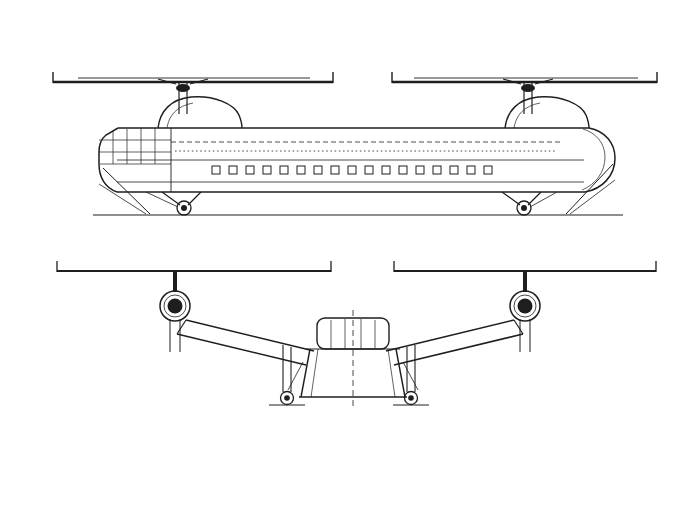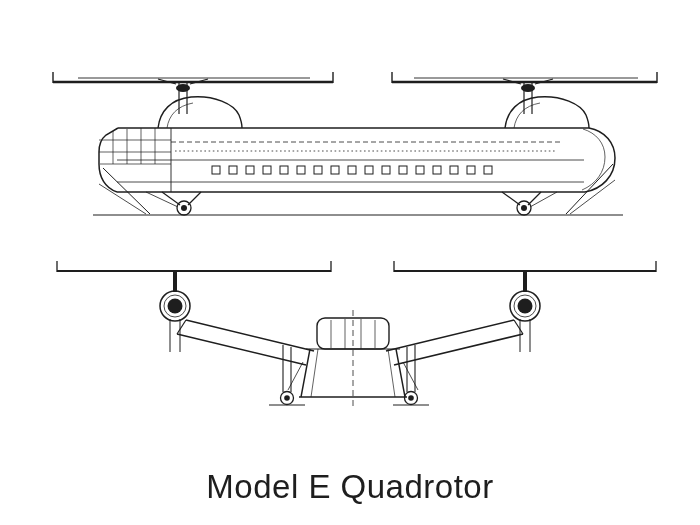--- a/index.html
+++ b/index.html
@@ -240,15 +240,14 @@
           <line x1="407" y1="347" x2="407" y2="392" stroke-width="1.1"></line>
           <line x1="403" y1="362" x2="418" y2="390" stroke-width="0.8"></line>
           <circle cx="411" cy="398" r="6.5" stroke-width="1.3"></circle>
           <circle class="ink-fill" cx="411" cy="398" r="2.8"></circle>
           <line x1="393" y1="405" x2="429" y2="405" stroke-width="1"></line>
         </g>
 
       </g>
     </svg>
 
-    <figcaption class="caption">Model E Quadrotor</figcaption>
   </figure>
 </div>
 
 </body></html>

